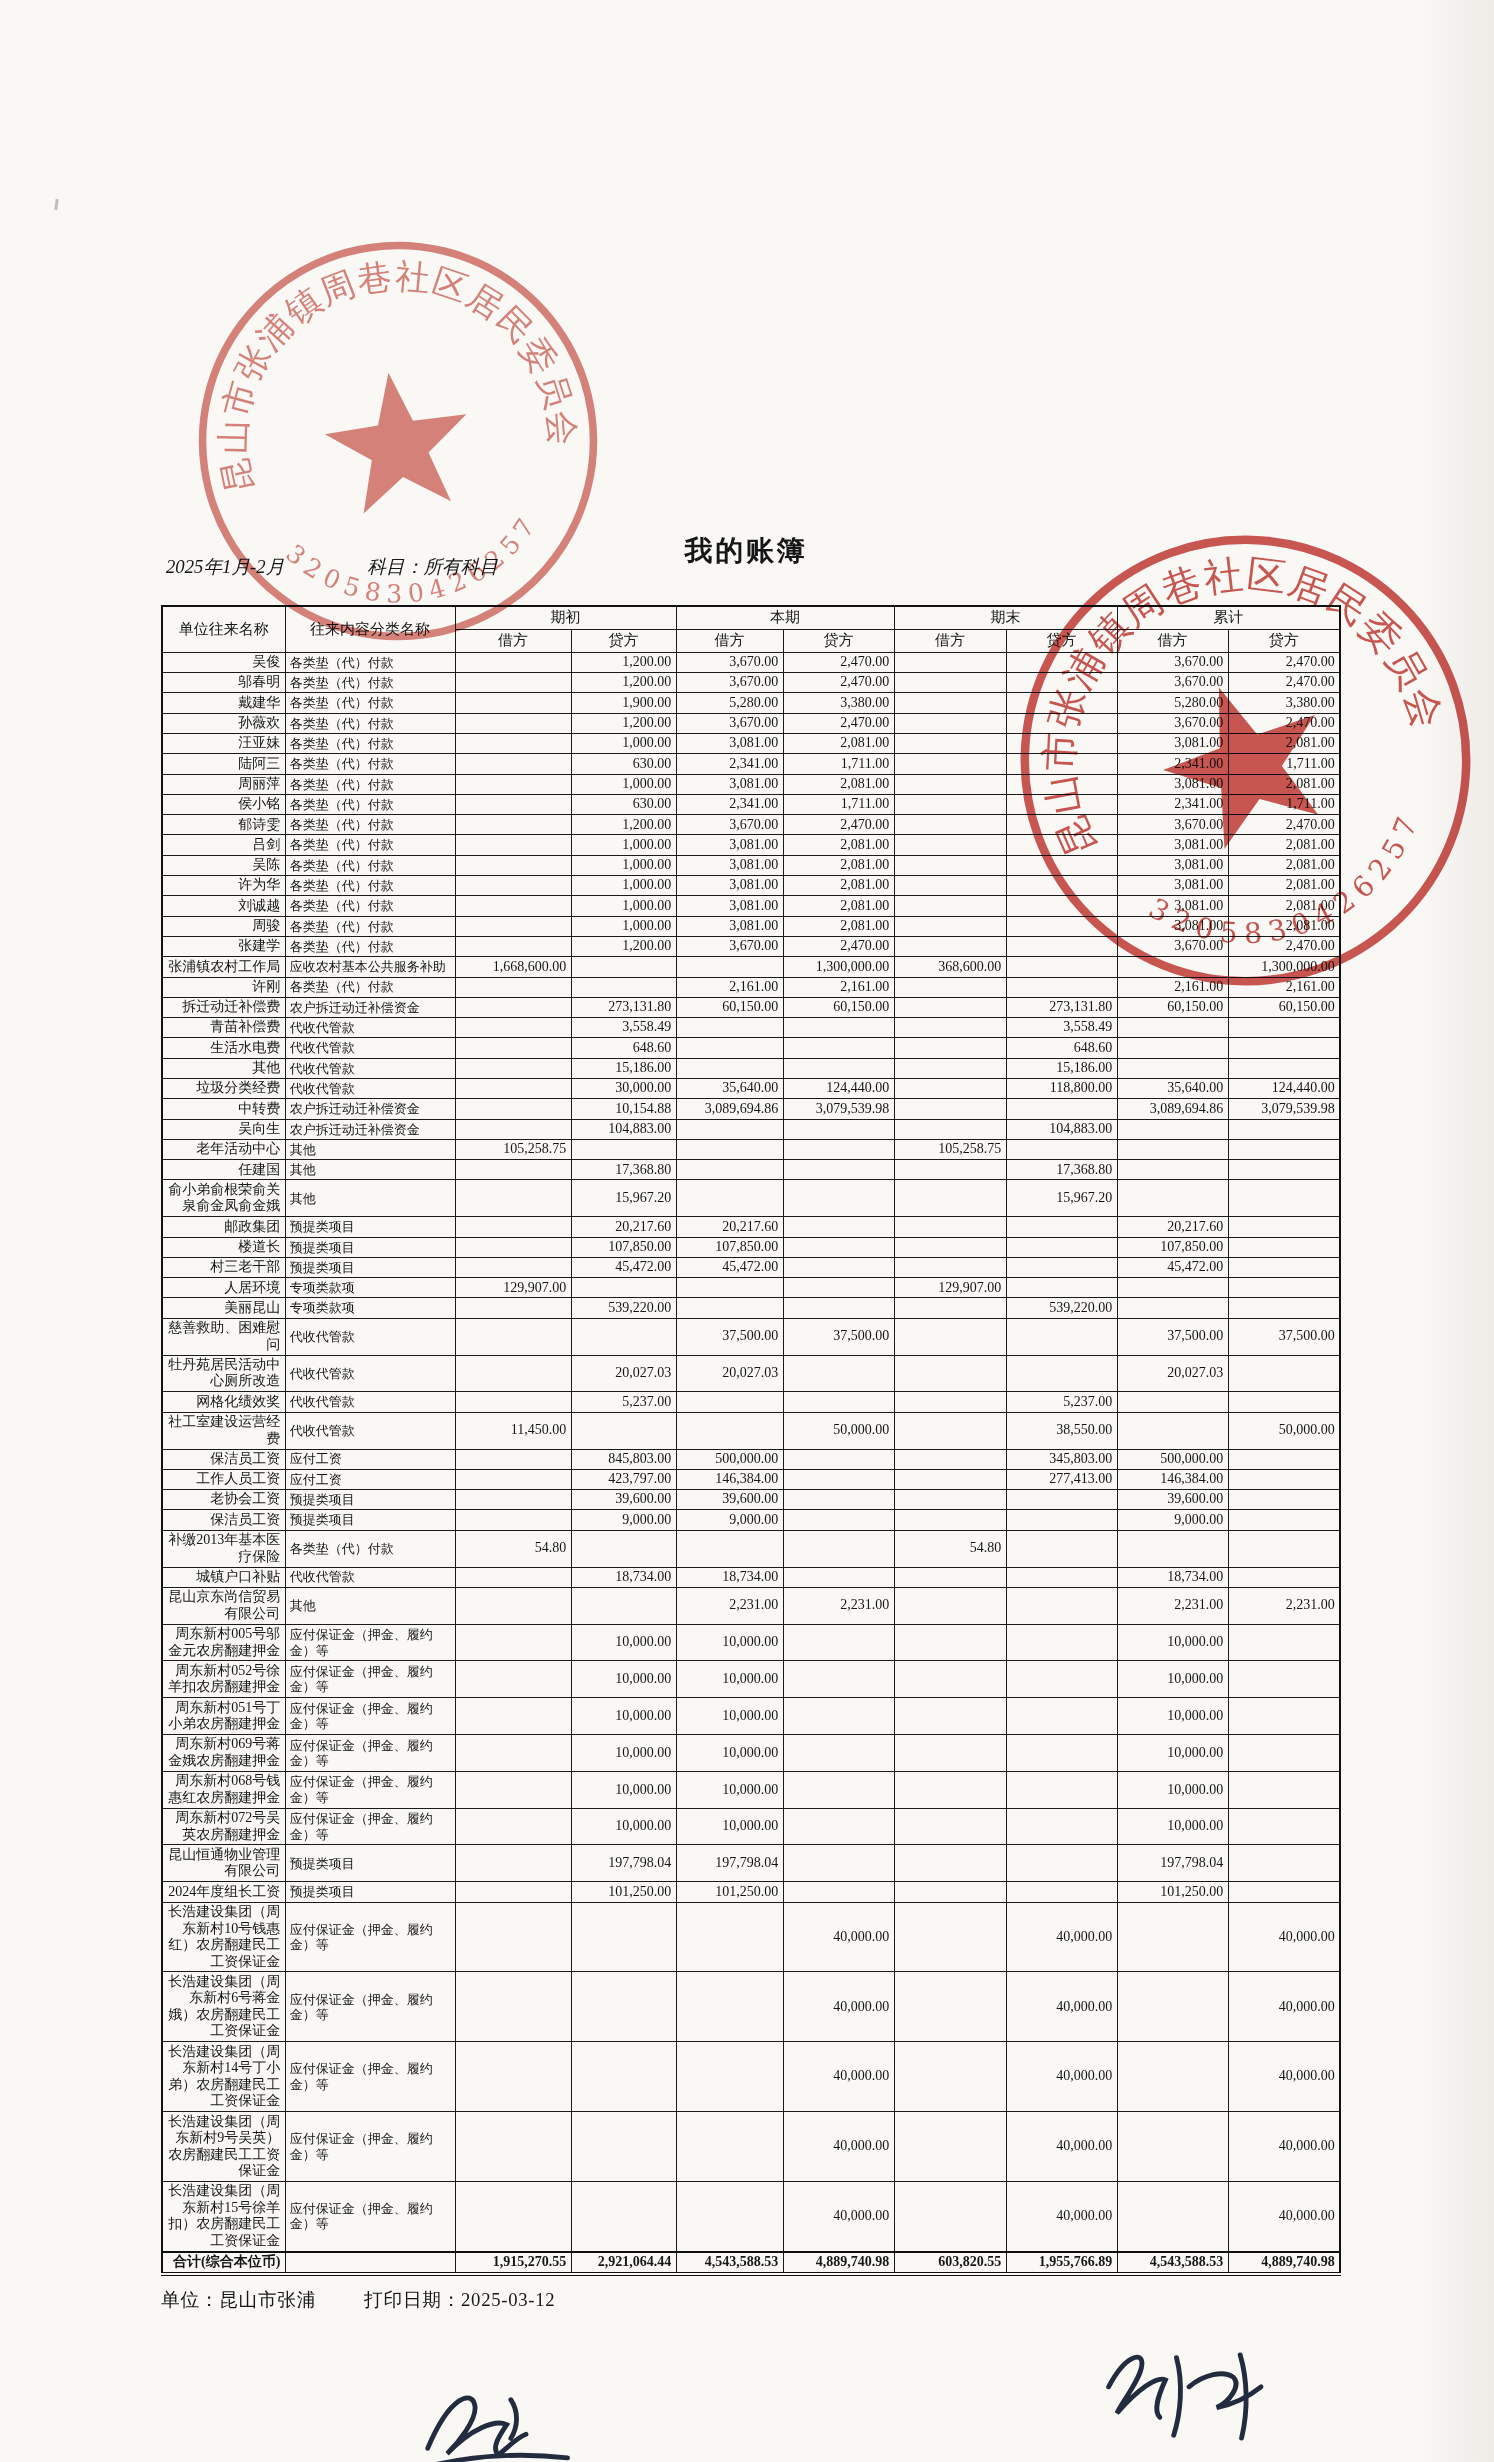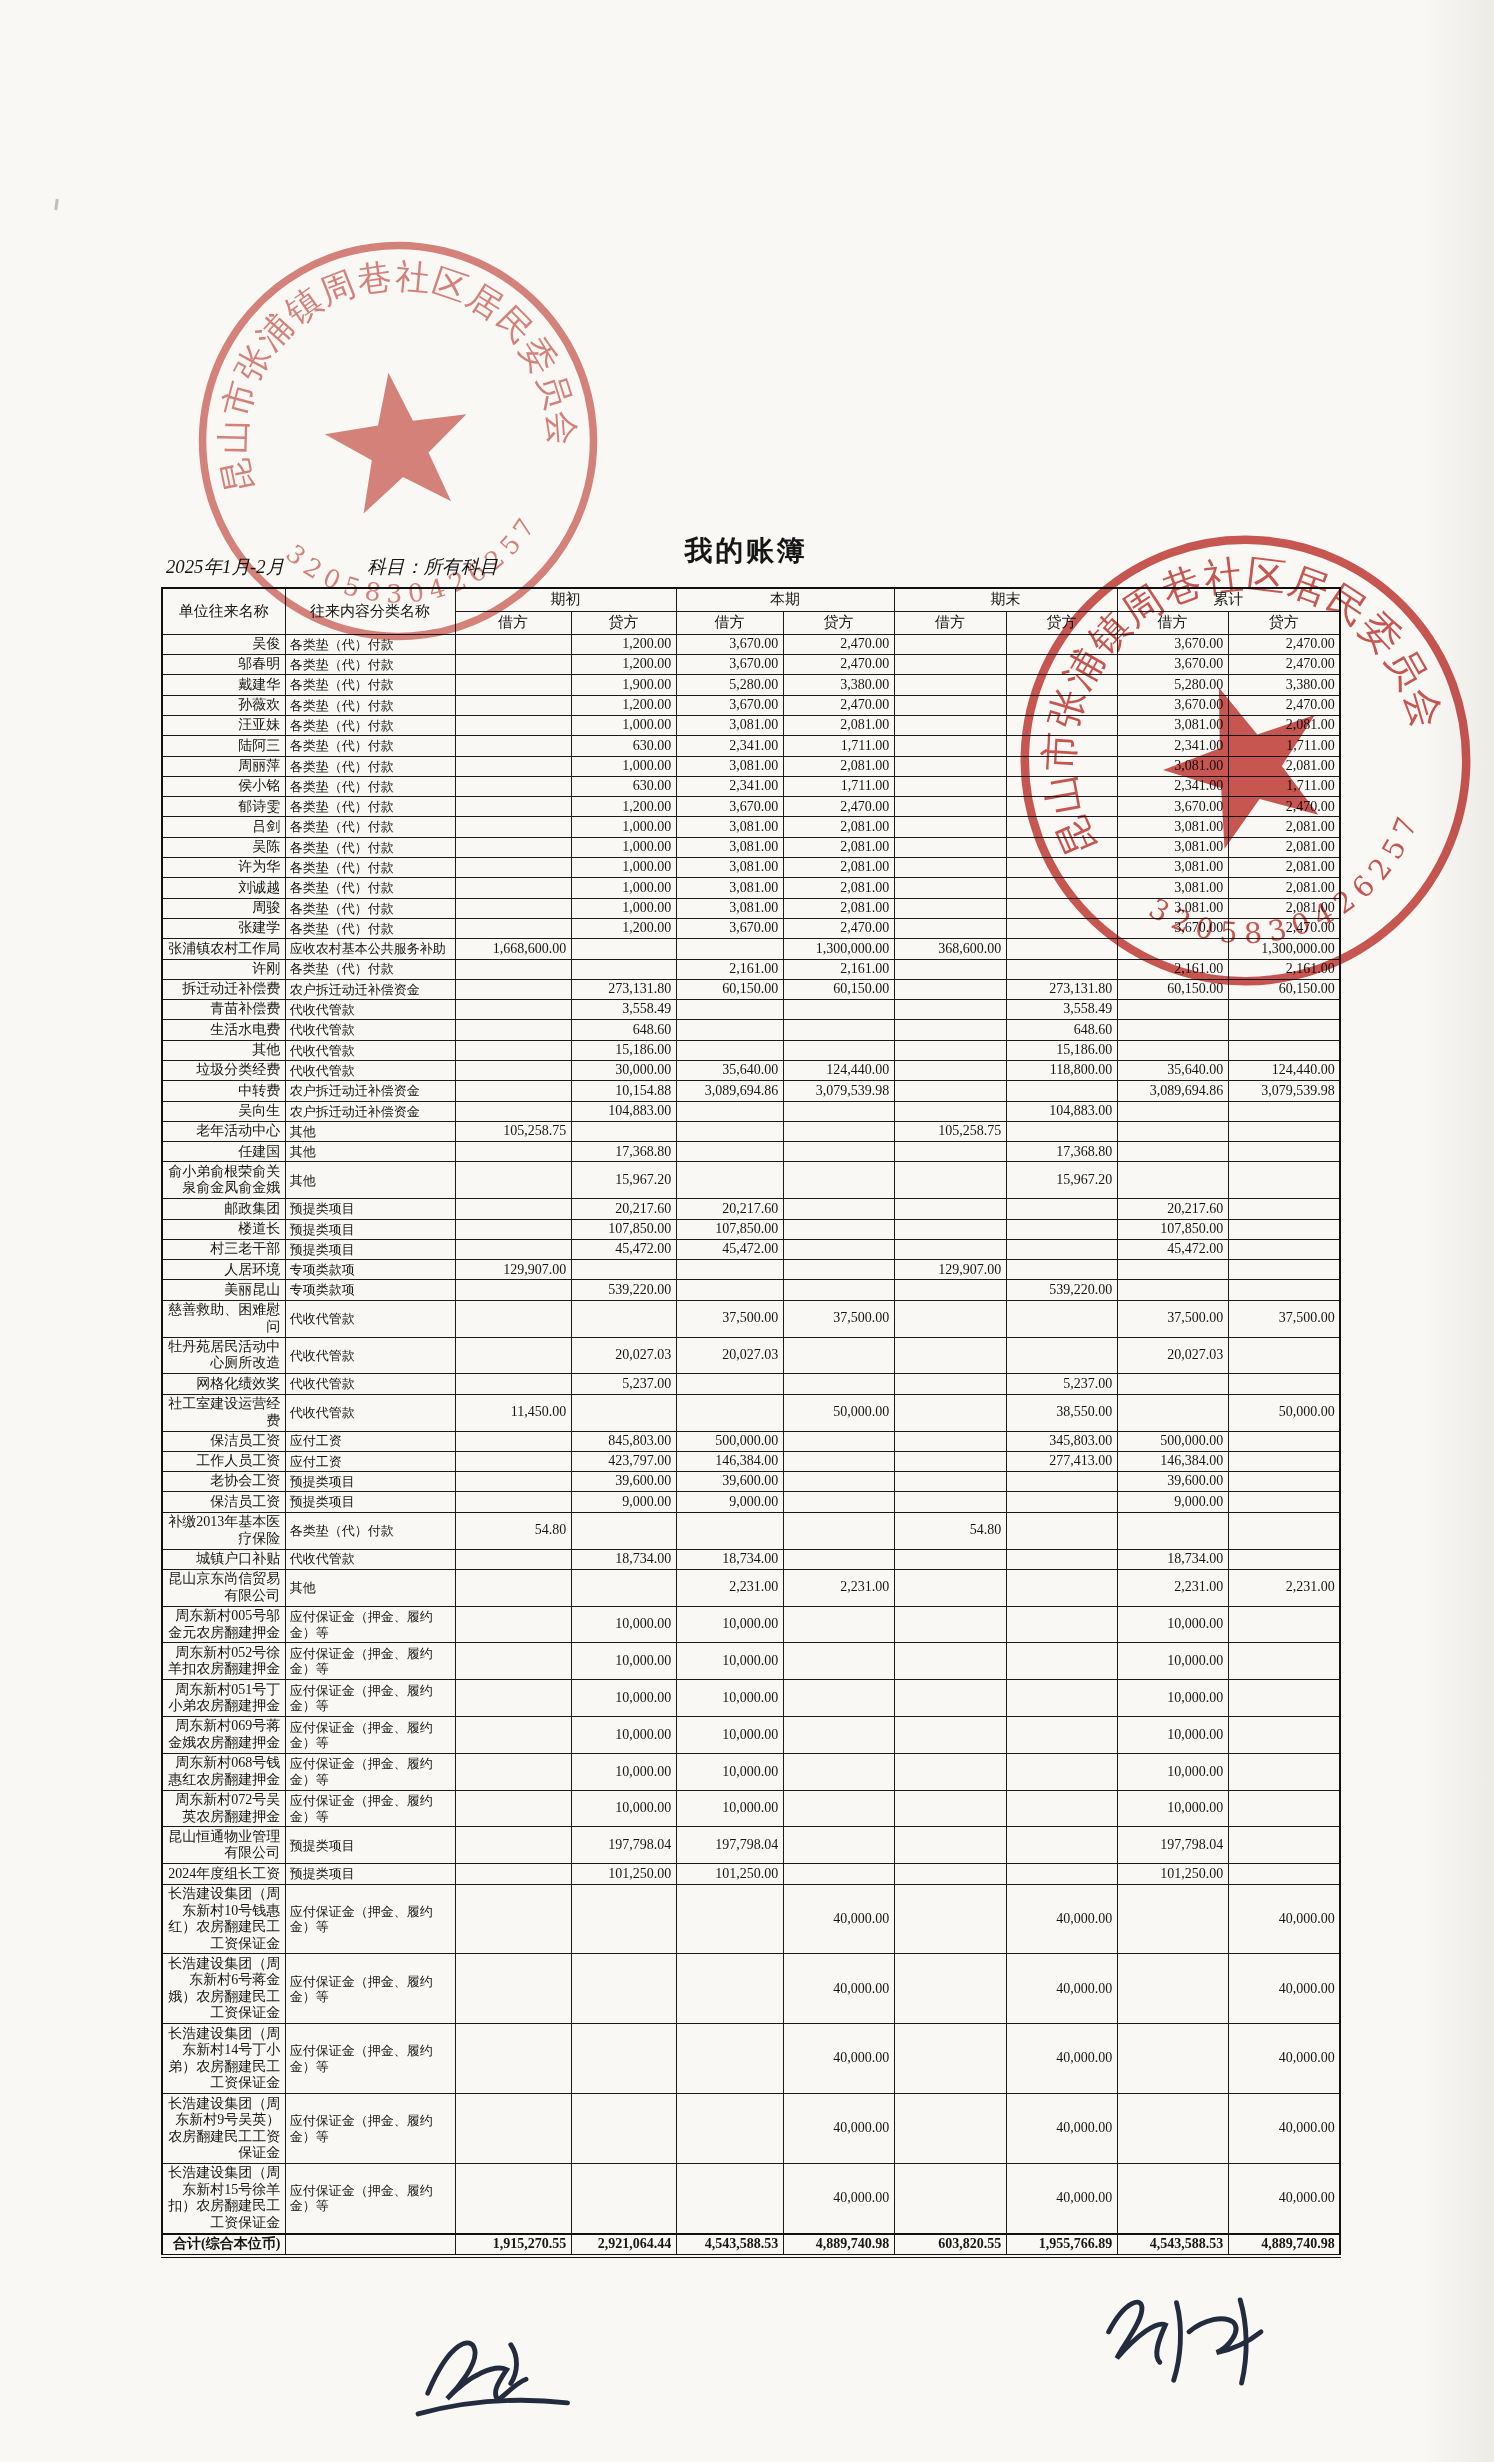--- a/index.html
+++ b/index.html
@@ -10,21 +10,21 @@
   .scan-mark{position:absolute;left:55px;top:199px;width:2.8px;height:11px;background:#8f8f8f;opacity:.55;transform:rotate(8deg);}
   .doc-title{position:absolute;top:532px;left:0;width:1492px;text-align:center;
              font-size:28px;font-weight:bold;letter-spacing:2.8px;}
   .meta-line{position:absolute;top:554px;left:166px;font-size:18.7px;font-style:italic;}
   .meta-line .gap{display:inline-block;width:83px;}
   .ledger-wrap{position:absolute;top:587px;left:161px;width:1179px;}
   table.ledger{border-collapse:collapse;table-layout:fixed;width:1179px;
                font-size:14px;line-height:1.18;}
   table.ledger th,table.ledger td{border:1.4px solid #1a1a1a;padding:1.4px 4.2px;vertical-align:middle;
                overflow:hidden;word-break:break-all;}
-  table.ledger{border:2.1px solid #111;}
+  table.ledger{border:2.1px solid #111;margin-top:18px;}
   table.ledger th{font-weight:normal;font-size:15px;text-align:center;padding:2.1px 1.4px;}
   td.c-name{text-align:right;font-size:14px;}
   td.c-cat{text-align:left;font-size:13px;}
   td.c-num{text-align:right;font-family:"Liberation Serif","DejaVu Serif",serif;font-size:14px;white-space:nowrap;padding-right:3.5px;}
   tr.total-row td{border-top:2.1px solid #111;border-bottom:4.8px double #111;font-weight:bold;}
   .footer-line{margin-top:11px;font-size:18.7px;letter-spacing:0.7px;}
   .footer-line span{margin-right:48px;}
   .sig-area{position:relative;width:1495px;height:291px;margin-top:21px;}
   .sig-left{position:absolute;left:246px;top:42px;}
   .sig-right{position:absolute;left:931px;top:0px;}
@@ -761,20 +761,23 @@
             <td class="c-num">4,543,588.53</td>
             <td class="c-num">4,889,740.98</td>
             <td class="c-num">603,820.55</td>
             <td class="c-num">1,955,766.89</td>
             <td class="c-num">4,543,588.53</td>
             <td class="c-num">4,889,740.98</td>
           </tr>
         </tbody>
     </table>
 
+    <div class="footer-line">
+      <span>单位：昆山市张浦</span><span>打印日期：2025-03-12</span>
+    </div>
 
     <div class="sig-area">
       <svg class="sig-left" width="173" height="118" viewBox="0 0 250 170">
         <g fill="none" stroke="#232c3f" stroke-width="7" stroke-linecap="round">
           <path d="M30 104 C62 28 94 20 98 42 C102 62 74 96 58 112 C92 76 128 62 144 70 C132 88 122 104 132 114 C144 104 160 88 172 84"></path>
           <path d="M150 34 C162 52 160 74 150 90"></path>
           <path d="M16 134 C82 116 158 110 232 118"></path>
         </g>
       </svg>
       <svg class="sig-right" width="187" height="125" viewBox="0 0 270 180">

